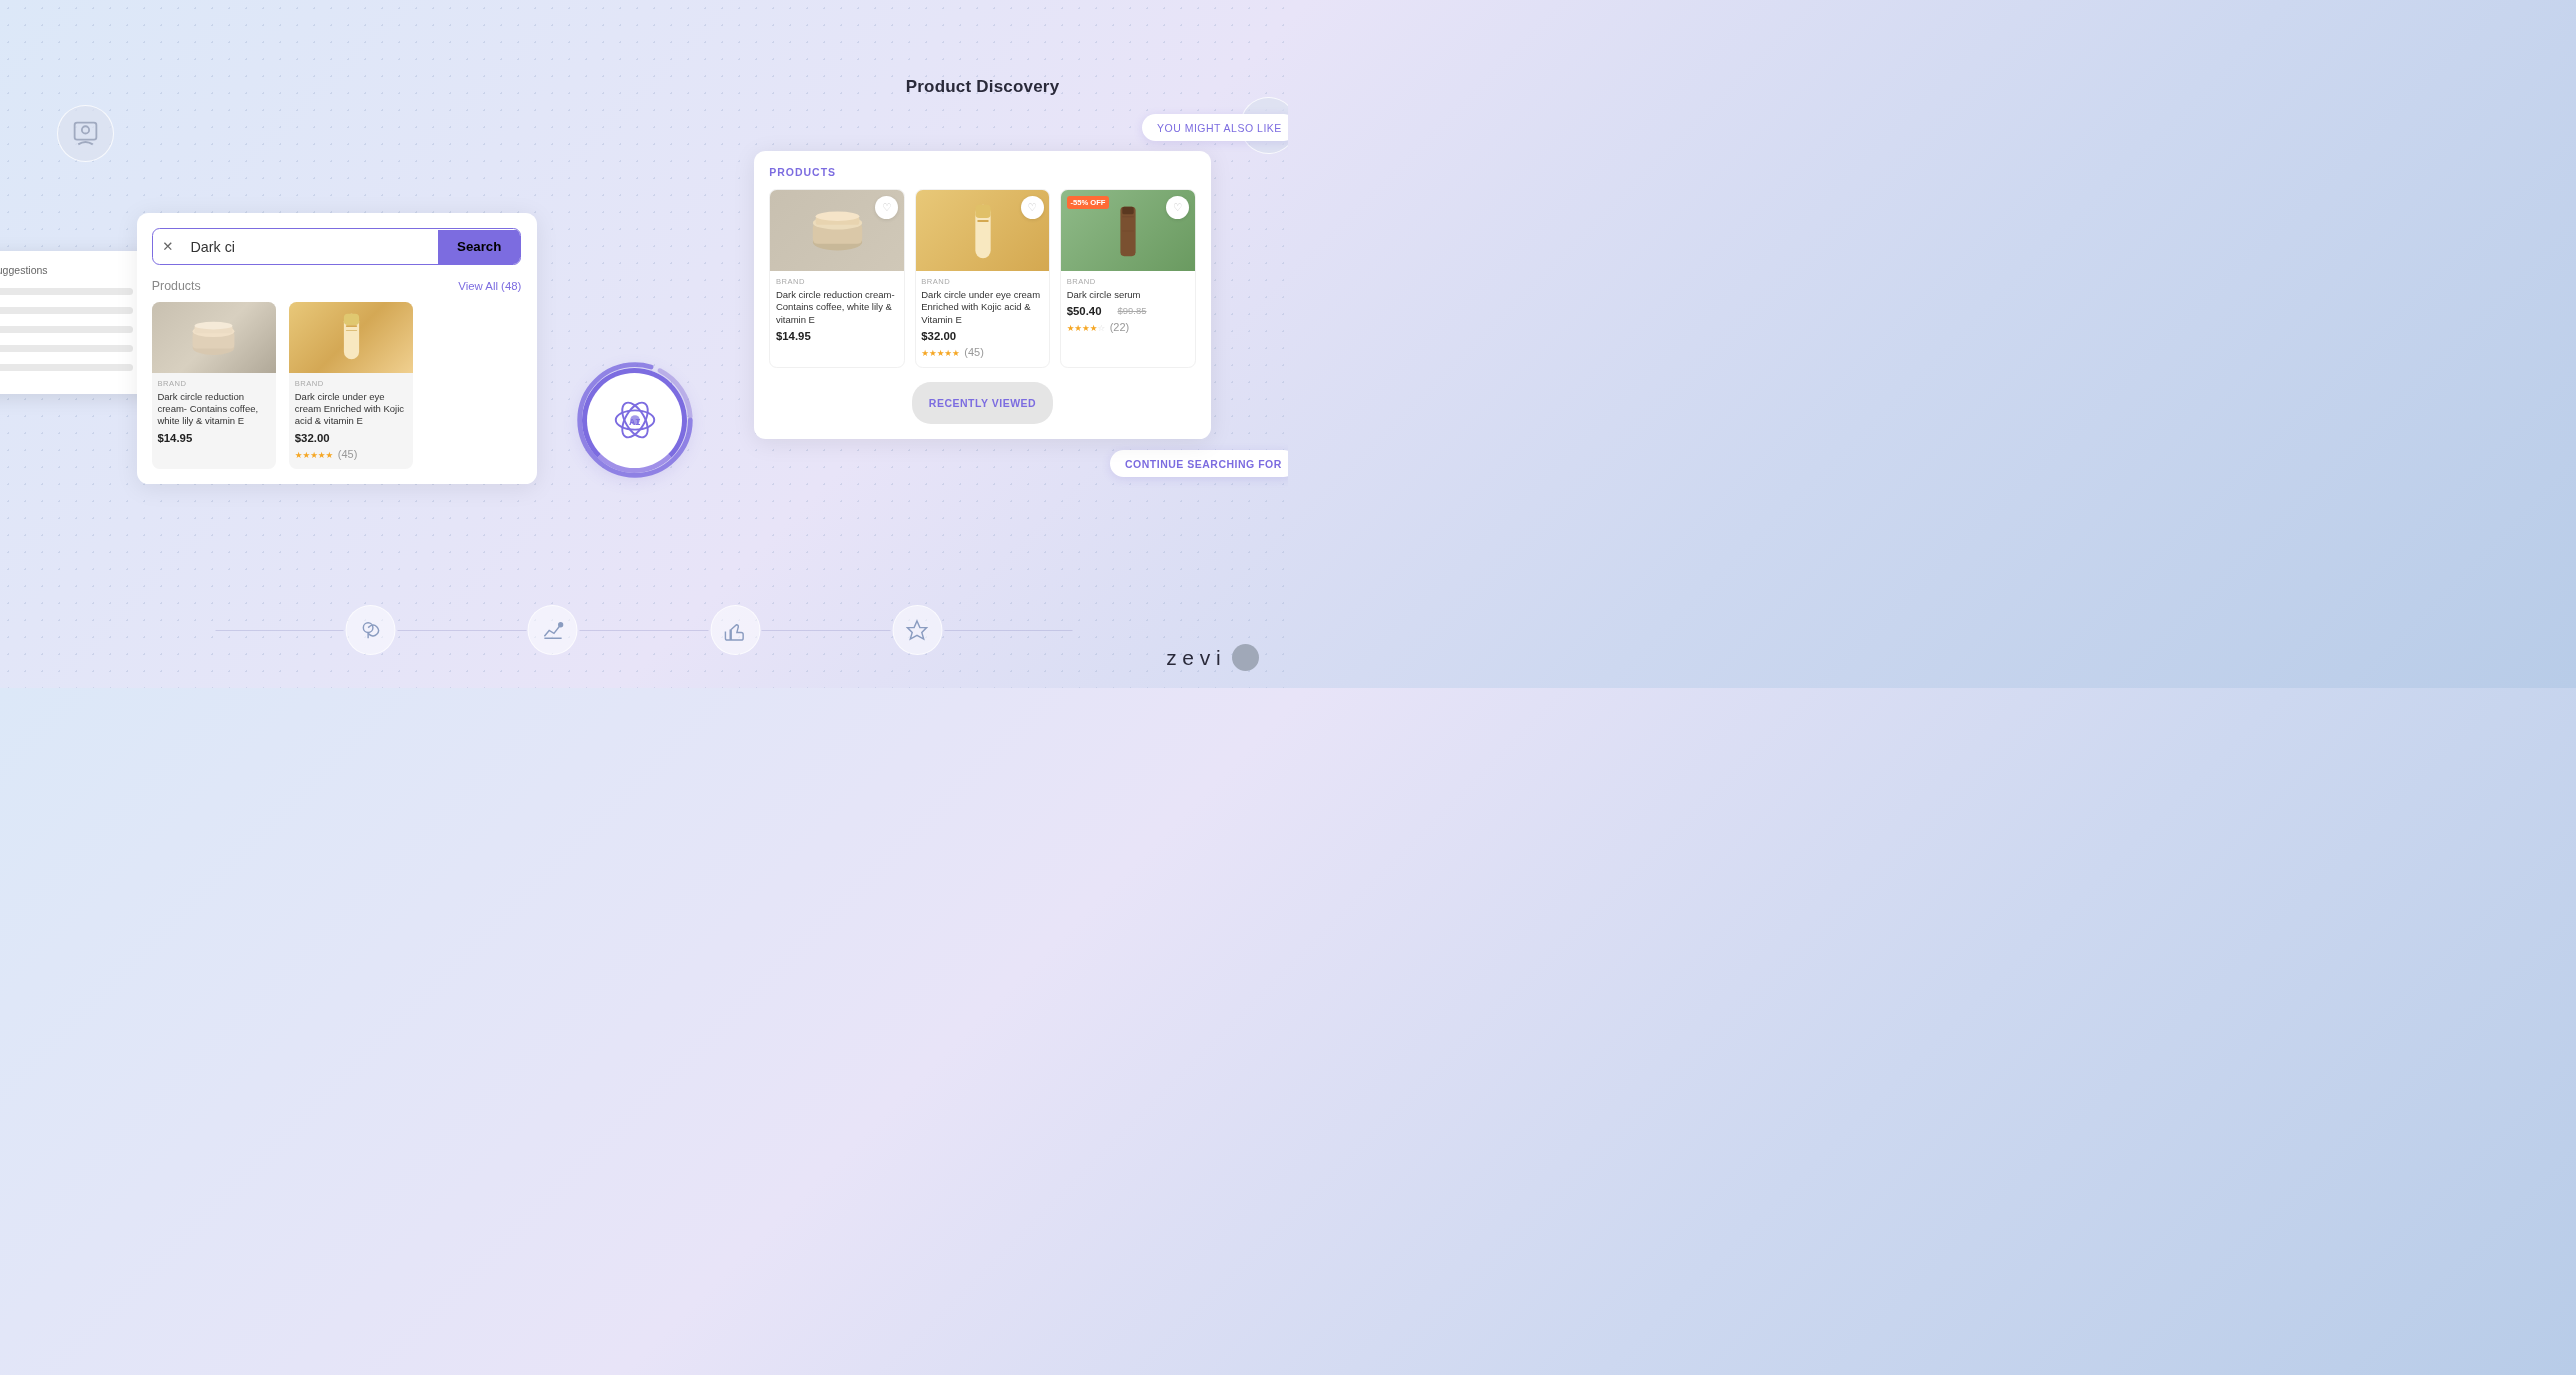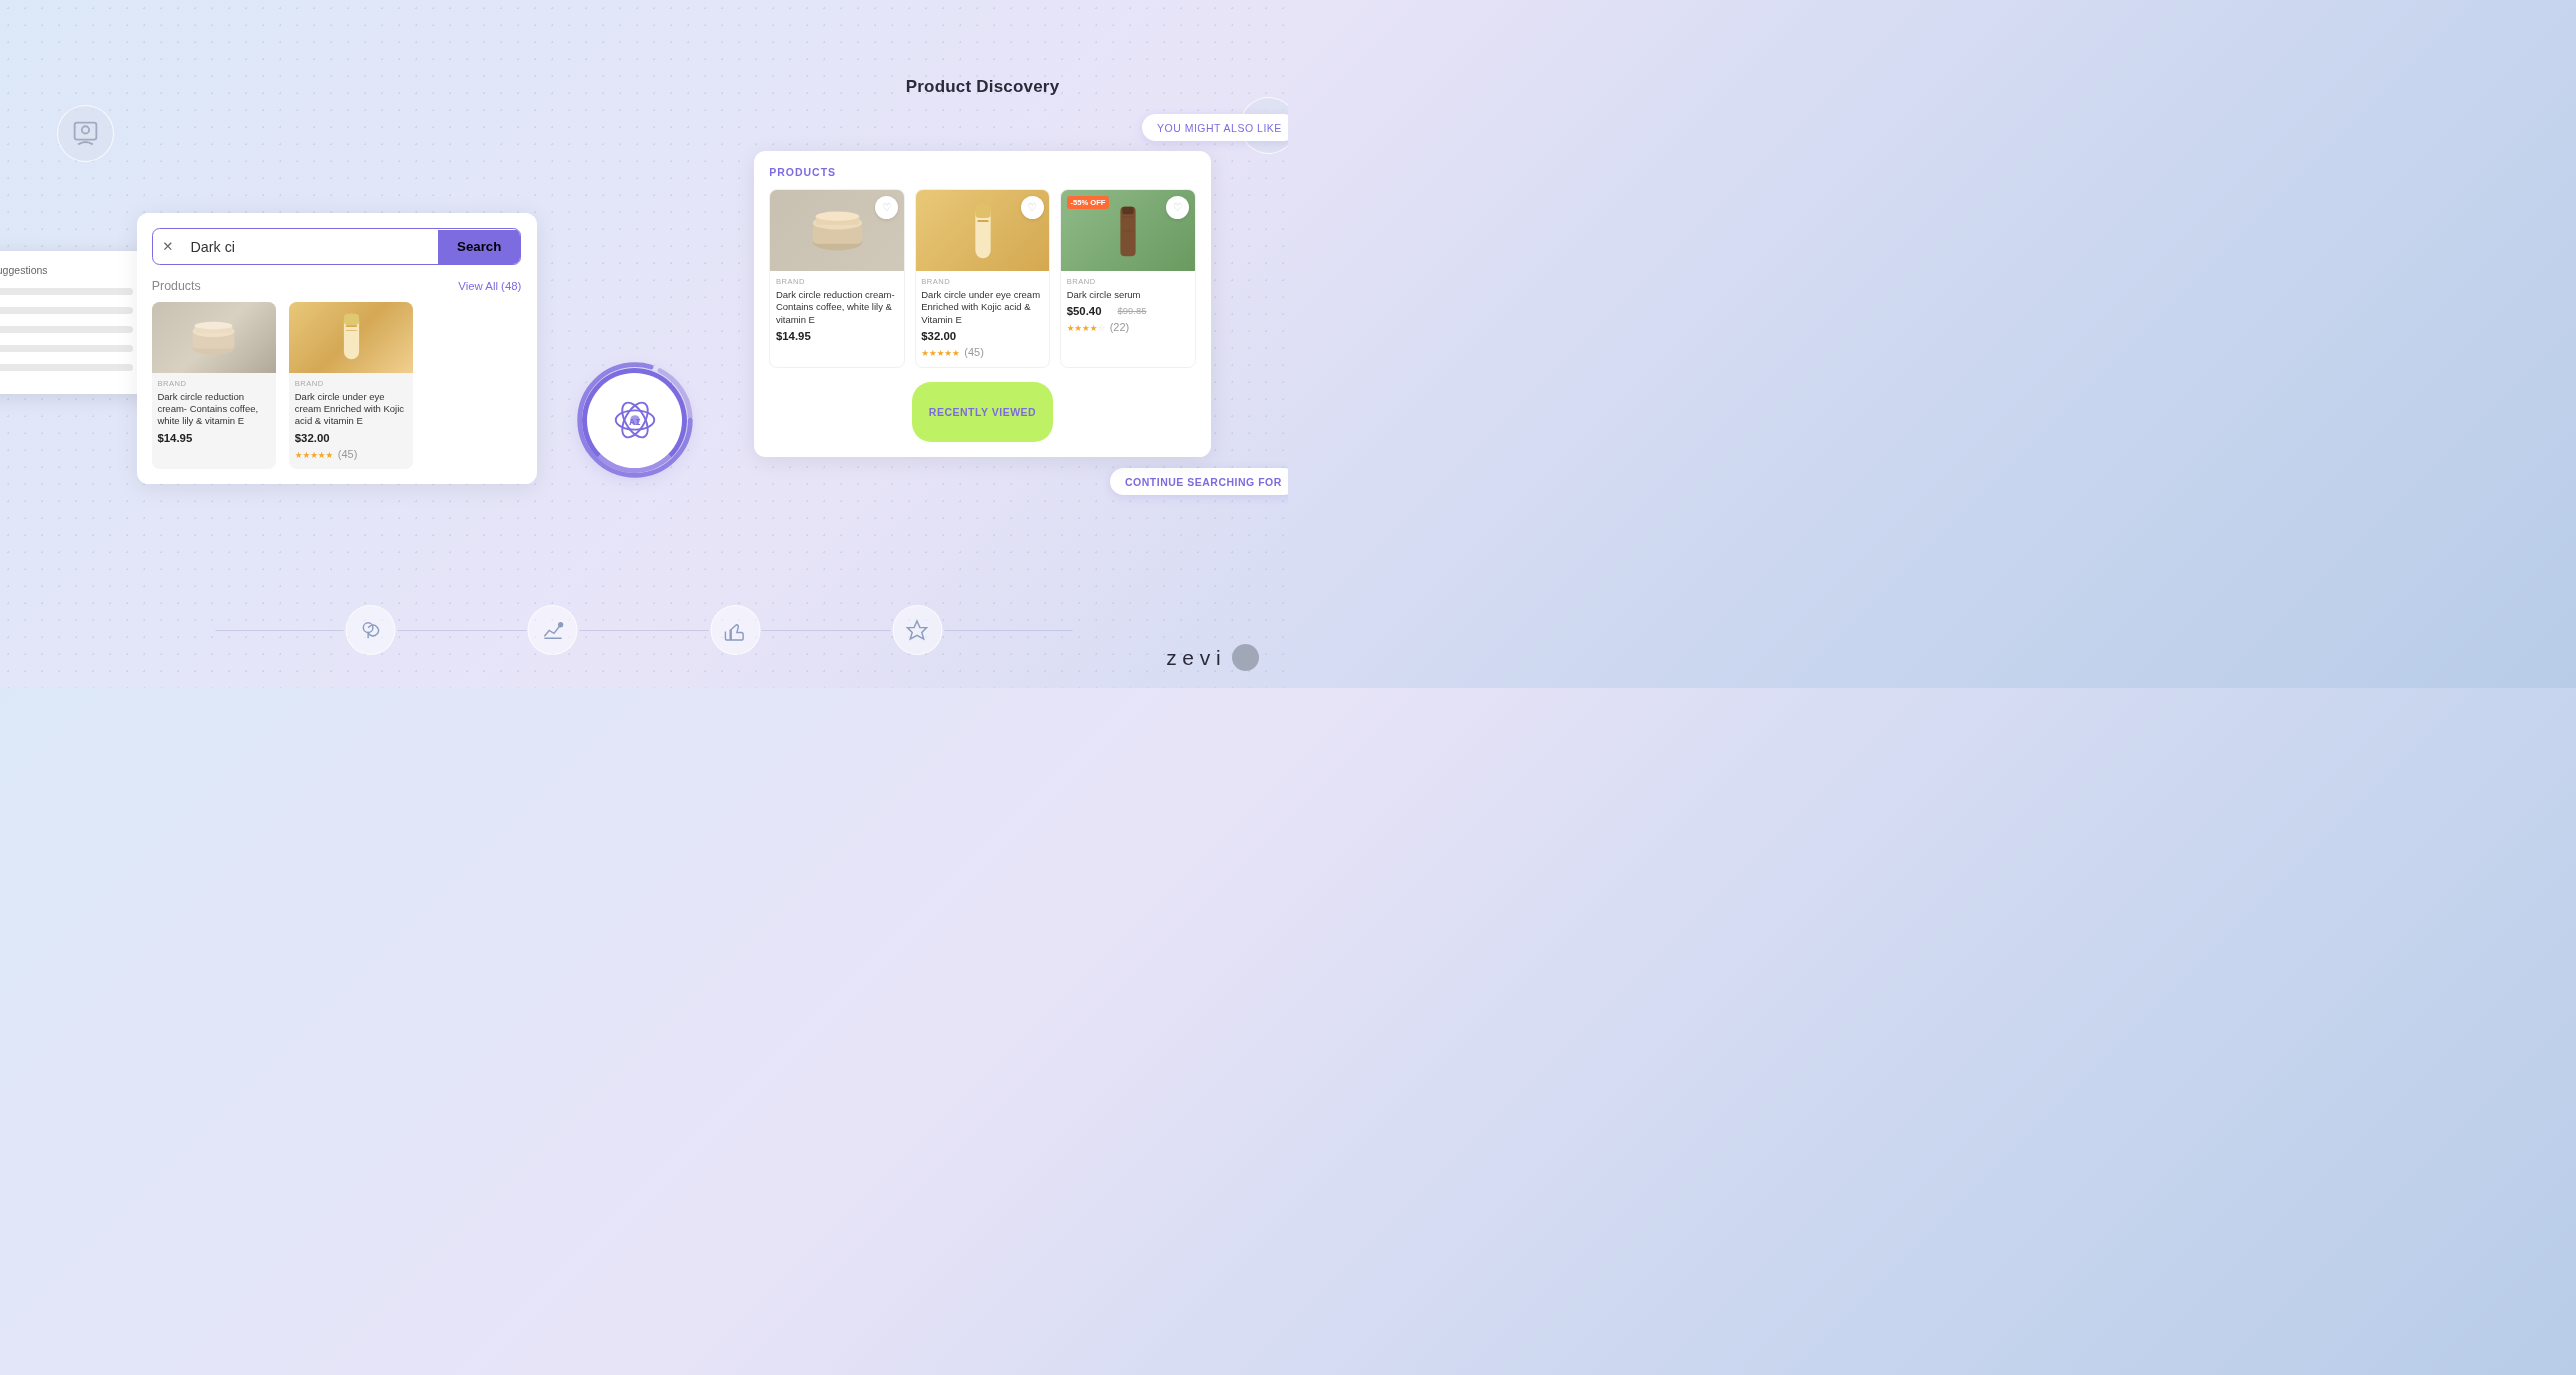--- a/index.html
+++ b/index.html
@@ -379,25 +379,25 @@
       color: #222;
     }
 
     .disc-price-orig {
       font-size: 9.5px;
       color: #aaa;
       text-decoration: line-through;
     }
 
     .recently-viewed-btn {
-      background: #bef264;
+      background: #e5e5e5;
       color: #7c6ce0;
       border: none;
       border-radius: 19px;
-      padding: 24px 17px;
+      padding: 15px 17px;
       font-size: 10.5px;
       font-weight: 700;
       letter-spacing: 0.5px;
       text-transform: uppercase;
       cursor: pointer;
       display: block;
       margin: 0 auto;
     }
 
     

